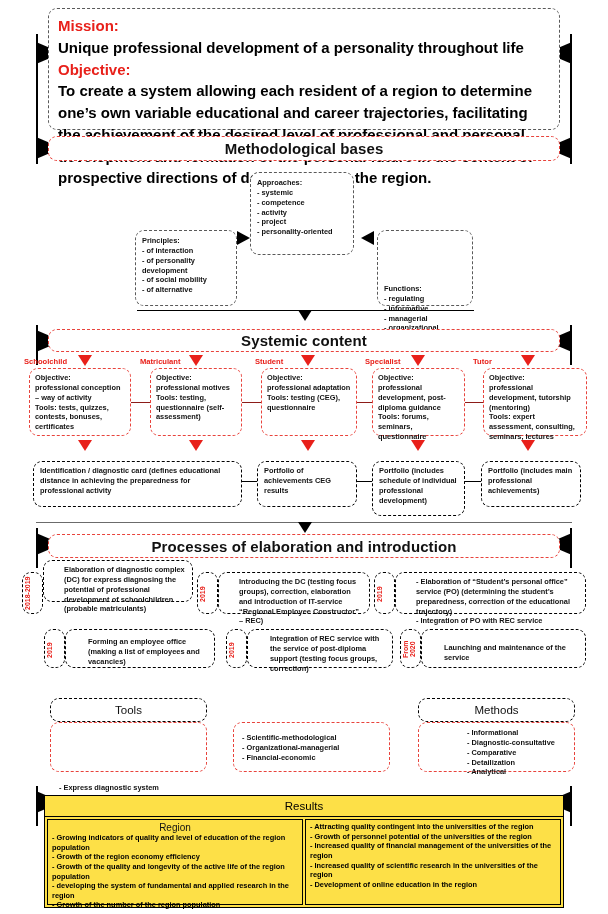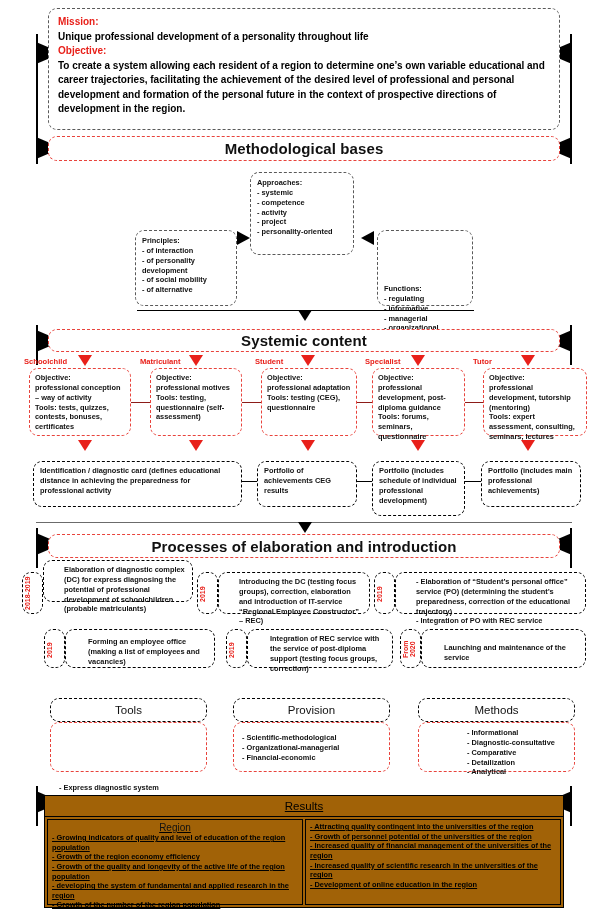--- a/index.html
+++ b/index.html
@@ -17,42 +17,42 @@
   .tri{position:absolute;width:0;height:0;border-top:11px solid transparent;
        border-bottom:11px solid transparent;}
   .tri.right{border-left:26px solid #000;left:36px;}
   .tri.left{border-right:26px solid #000;right:36px;}
 
   
   .box{position:absolute;box-sizing:border-box;}
   .dash-gray{border:1.3px dashed #595959;border-radius:9px;background:#fff;}
   .dash-red{border:1.3px dashed #e8433c;border-radius:9px;background:#fff;}
   .dash-black{border:1.3px dashed #000;border-radius:9px;background:#fff;}
-  .solid-black{border:1.2px solid #000;background:#a16207;text-decoration:underline;}
+  .solid-black{border:1.2px solid #000;background:#fde047;}
 
   .banner{
     display:flex;align-items:center;justify-content:center;
     font-size:15px;font-weight:600;letter-spacing:.1px;color:#111;
   }
 
   .txt{font-size:7.4px;line-height:1.33;color:#121212;font-weight:bold;}
   .lbl-red{position:absolute;color:#e8201a;font-size:7.6px;font-weight:bold;}
 
   
   .dn{position:absolute;width:0;height:0;border-left:7px solid transparent;
       border-right:7px solid transparent;border-top:11px solid #e8201a;}
   .dn-blk{position:absolute;width:0;height:0;border-left:7px solid transparent;
       border-right:7px solid transparent;border-top:11px solid #000;}
   .hline{position:absolute;background:#000;height:1.3px;}
   .hconn{position:absolute;background:#8c1c18;height:1.3px;}
   .hconn-blk{position:absolute;background:#000;height:1.2px;}
   .sep{position:absolute;height:1.3px;background:#6b6b6b;}
 
   
-  .mission{padding:6px 9px;font-size:10px;line-height:1.45;font-weight:bold;}
+  .mission{padding:6px 9px;font-size:15px;line-height:1.45;font-weight:bold;}
   .mission .hd{color:#e8201a;}
 
   
   .yr{position:absolute;color:#e8201a;font-size:7px;font-weight:bold;
       writing-mode:vertical-rl;transform:rotate(180deg);text-align:center;
       line-height:1.05;letter-spacing:0;}
   .num{position:absolute;color:#e8201a;font-size:15px;font-weight:bold;}
 
   
   .cap{display:flex;align-items:center;justify-content:center;font-size:11.5px;color:#111;}
@@ -253,23 +253,20 @@
   </div>
 
   <div class="box dash-black" style="left:421px;top:629px;width:165px;height:39px;padding:13px 4px 4px 22px;">
     <div class="txt" style="white-space:pre-line;">Launching and maintenance of the service</div>
   </div>
   <div class="box dash-red" style="left:50px;top:722px;width:157px;height:50px;padding:12px 8px;">
     <div class="txt" style="white-space:pre-line;margin-top:48px;">- Express diagnostic system
 - Consulting</div>
   </div>
 
-  <div class="box dash-black cap" style="left:233px;top:698px;width:157px;height:24px;">
-    <span>Provision</span>
-  </div>
   <div class="box dash-red" style="left:233px;top:722px;width:157px;height:50px;padding:10px 8px;">
     <div class="txt" style="white-space:pre-line;">- Scientific-methodological
 - Organizational-managerial
 - Financial-economic</div>
   </div>
 
   <div class="box dash-black cap" style="left:418px;top:698px;width:157px;height:24px;">
     <span>Methods</span>
   </div>
   <div class="box dash-red" style="left:418px;top:722px;width:157px;height:50px;padding:5px 8px;">

